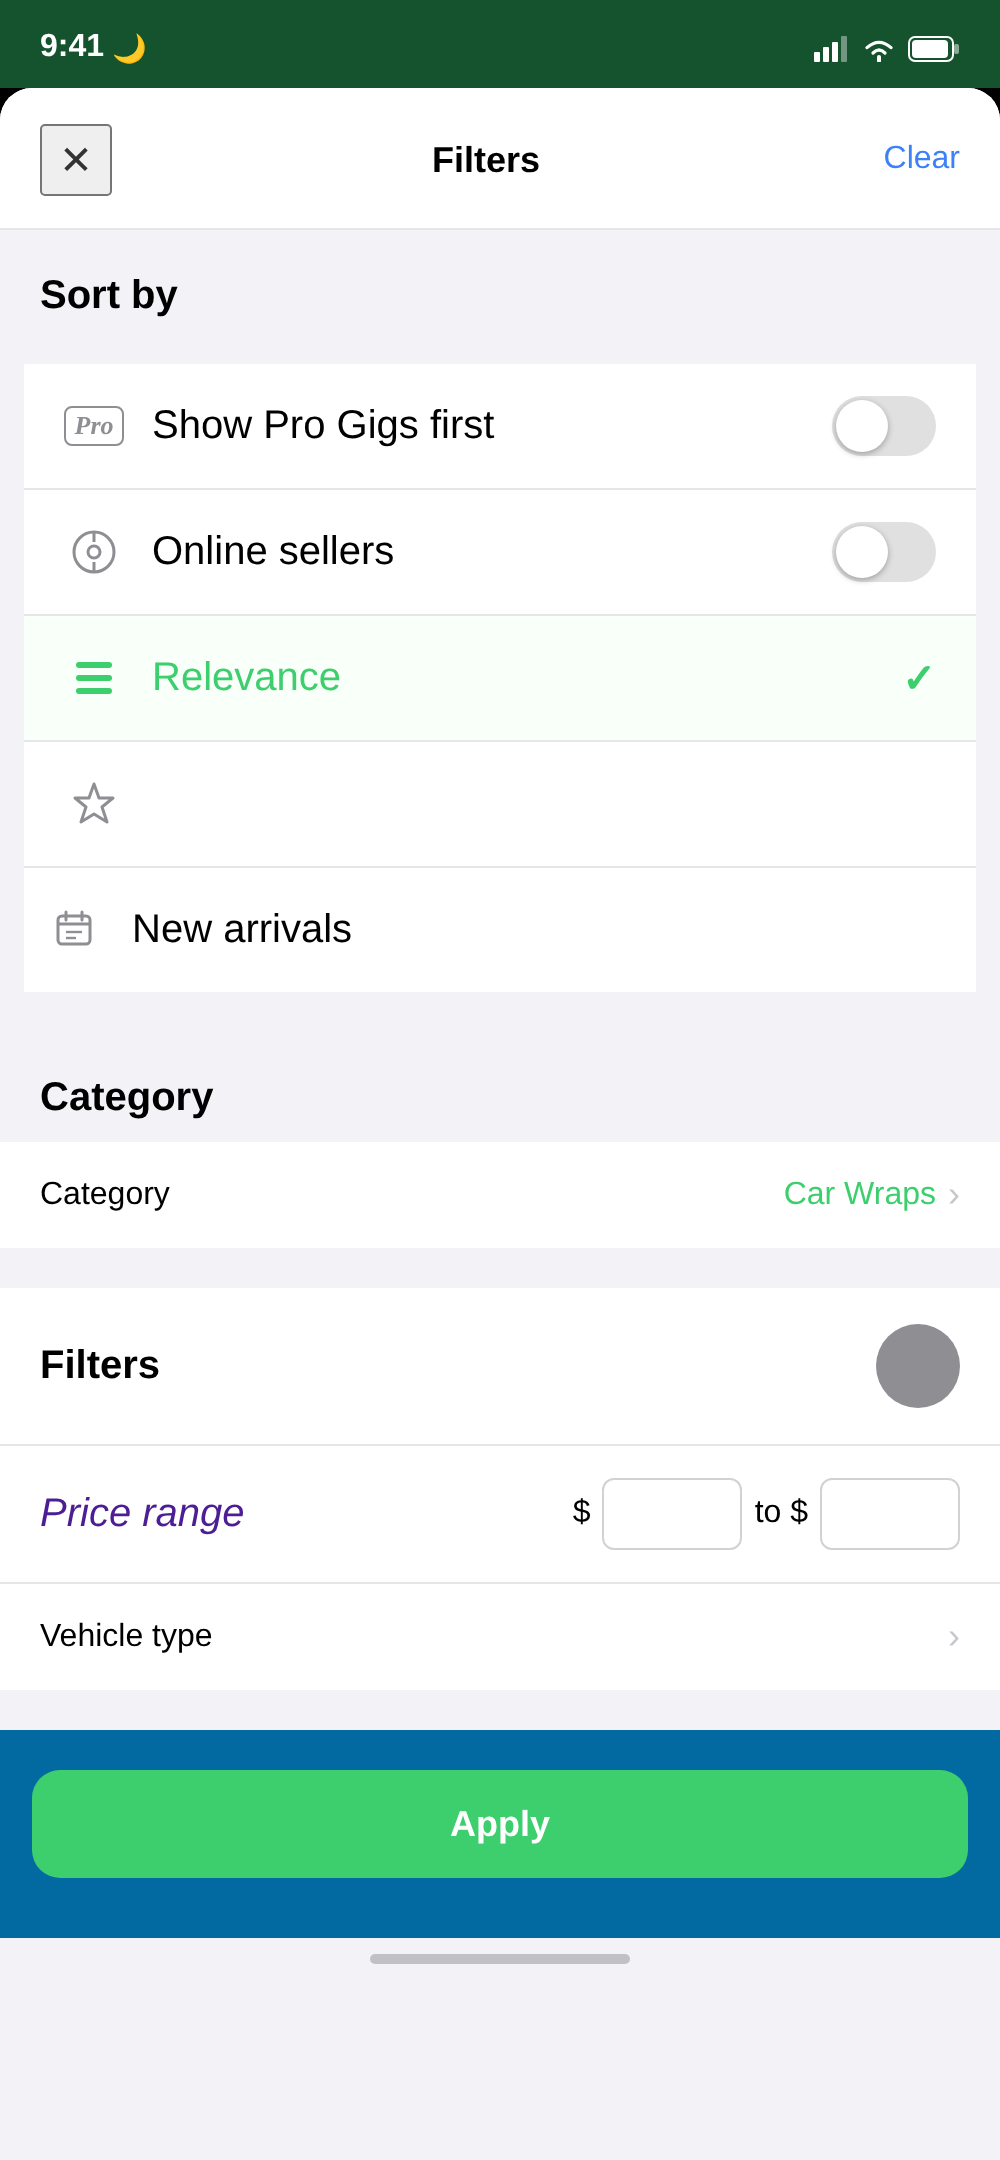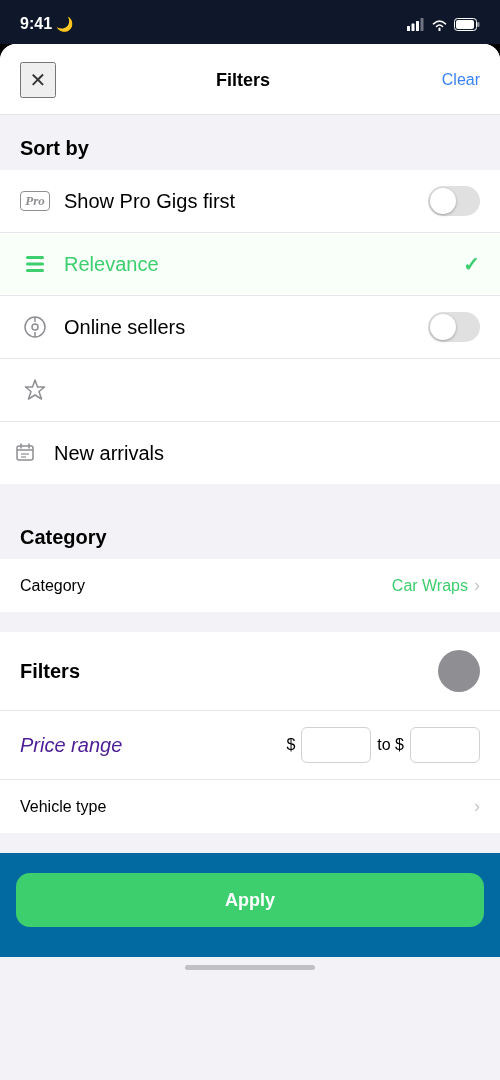--- a/index.html
+++ b/index.html
@@ -8,21 +8,21 @@
     body {
       width: 500px;
       min-height: 1080px;
       background: #000;
       font-family: -apple-system, BlinkMacSystemFont, 'Helvetica Neue', sans-serif;
       overflow-x: hidden;
     }
 
     
     .status-bar {
-      background: #0f172a;
+      background: #14532d;
       color: #fff;
       display: flex;
       align-items: center;
       justify-content: space-between;
       padding: 10px 20px 6px 20px;
       height: 44px;
     }
     .status-time {
       font-size: 16px;
       font-weight: 600;
@@ -81,21 +81,21 @@
       font-size: 20px;
       font-weight: 700;
       color: #000;
       padding: 22px 20px 10px;
       background: #f2f2f7;
     }
 
     
     .card-group {
       background: #737373;
-      margin: 0;
+      margin: 12px;
     }
 
     .list-item {
       display: flex;
       align-items: center;
       padding: 16px 20px;
       border-bottom: 1px solid #e5e5ea;
       background: #fff;
     }
     .list-item:last-child {
@@ -352,45 +352,45 @@
     <div class="list-item">
       <div class="item-icon">
         <span class="pro-icon">Pro</span>
       </div>
       <span class="item-label">Show Pro Gigs first</span>
       <div class="toggle">
         <div class="toggle-knob"></div>
       </div>
     </div>
 
-    <div class="list-item" style="background:#f9fff9;">
-      <div class="item-icon relevance-icon-svg">
-        <svg width="24" height="24" viewBox="0 0 24 24" fill="none">
-          <rect x="3" y="4" width="18" height="3" rx="1.5" fill="#3dce6e"></rect>
-          <rect x="3" y="10.5" width="18" height="3" rx="1.5" fill="#3dce6e"></rect>
-          <rect x="3" y="17" width="18" height="3" rx="1.5" fill="#3dce6e"></rect>
-        </svg>
-      </div>
-      <span class="item-label green">Relevance</span>
-      <span class="check-icon">✓</span>
-    </div>
-
     <div class="list-item">
       <div class="item-icon">
         <svg width="24" height="24" viewBox="0 0 24 24" fill="none">
           <circle cx="12" cy="12" r="10" stroke="#8e8e93" stroke-width="1.5"></circle>
           <circle cx="12" cy="12" r="3" stroke="#8e8e93" stroke-width="1.5"></circle>
           <line x1="12" y1="2" x2="12" y2="7" stroke="#8e8e93" stroke-width="1.5"></line>
           <line x1="12" y1="17" x2="12" y2="22" stroke="#8e8e93" stroke-width="1.5"></line>
         </svg>
       </div>
       <span class="item-label">Online sellers</span>
       <div class="toggle">
         <div class="toggle-knob"></div>
       </div>
+    </div>
+
+    <div class="list-item" style="background:#f9fff9;">
+      <div class="item-icon relevance-icon-svg">
+        <svg width="24" height="24" viewBox="0 0 24 24" fill="none">
+          <rect x="3" y="4" width="18" height="3" rx="1.5" fill="#3dce6e"></rect>
+          <rect x="3" y="10.5" width="18" height="3" rx="1.5" fill="#3dce6e"></rect>
+          <rect x="3" y="17" width="18" height="3" rx="1.5" fill="#3dce6e"></rect>
+        </svg>
+      </div>
+      <span class="item-label green">Relevance</span>
+      <span class="check-icon">✓</span>
     </div>
 
     <div class="list-item">
       <div class="item-icon star-icon-svg">
         <svg width="24" height="24" viewBox="0 0 24 24" fill="none">
           <path d="M12 2 L14.5 9h7L16 13.5l2.5 7.5L12 17l-6.5 4L8 13.5 2.5 9h7z" stroke="#8e8e93" stroke-width="1.5" fill="none" stroke-linejoin="round"></path>
         </svg>
       </div>
     </div>
 

